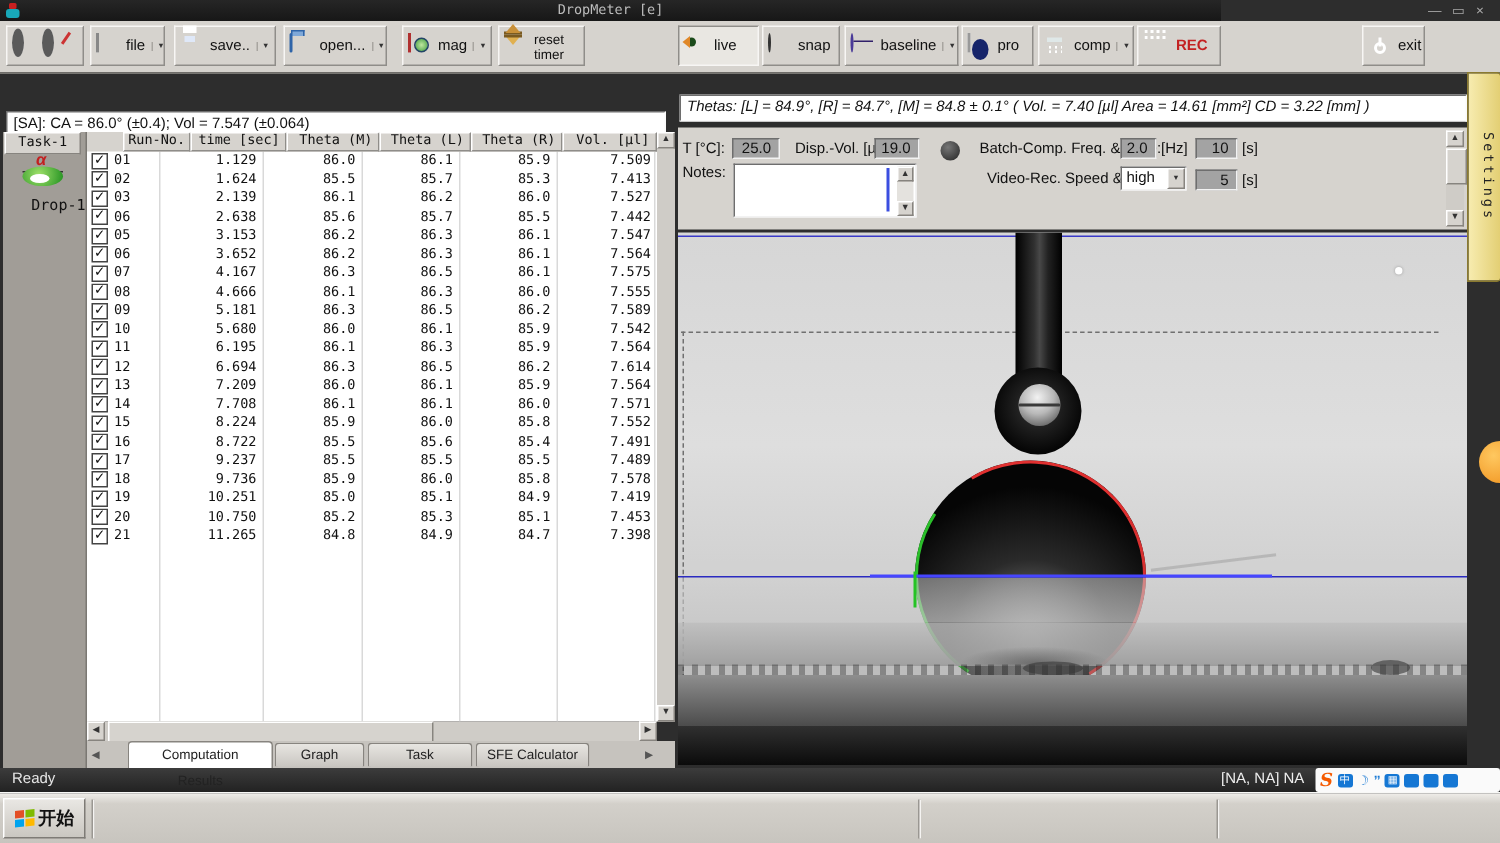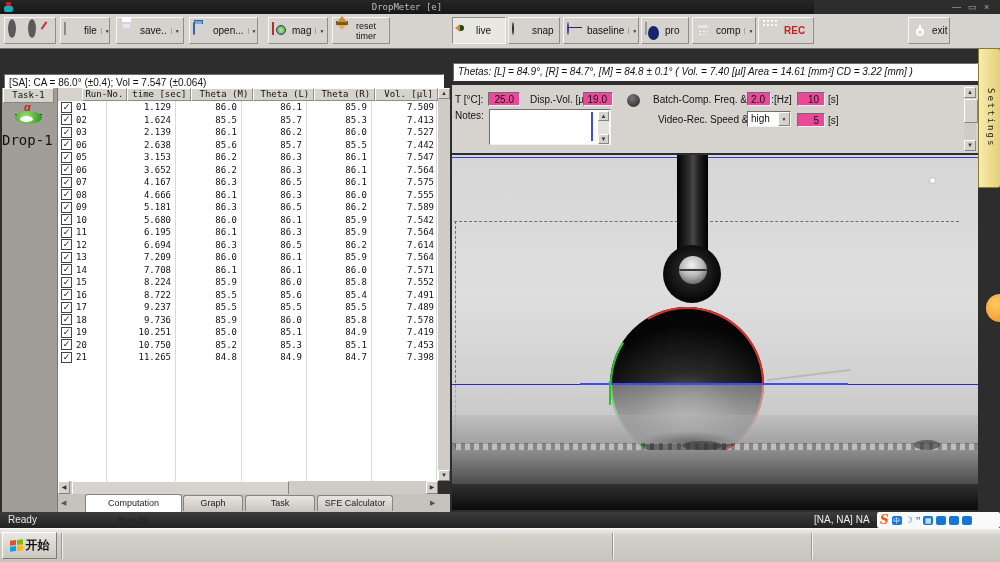--- a/index.html
+++ b/index.html
@@ -75,21 +75,21 @@
 
   
   #sidebar{left:2px;top:88px;width:55px;height:424px;background:#a19d97;border-right:1px solid #7b7873;}
   #taskTab{position:absolute;left:1px;top:0;width:49px;height:13px;background:#d6d3ce;border:1px solid;
       border-color:#fff #87847f #87847f #fff;font-size:9px;text-align:center;line-height:12px;color:#111;}
   #dropIcon{position:absolute;left:11px;top:17px;width:32px;height:26px;}
   #dropIcon .alpha{position:absolute;left:11px;top:-4px;color:#c32020;font-size:11px;font-style:italic;font-weight:bold;}
   #dropIcon .line{position:absolute;left:2px;top:9px;width:27px;height:1px;background:#333;}
   #dropIcon .g{position:absolute;left:2px;top:6px;width:27px;height:13px;border-radius:50%;background:radial-gradient(circle at 40% 40%,#9fe06a,#1f8f1f);}
   #dropIcon .w{position:absolute;left:7px;top:11px;width:13px;height:6px;border-radius:50%;background:#fff;}
-  #dropLabel{position:absolute;left:0;top:44px;width:55px;text-align:left;font-size:14px;color:#111;}
+  #dropLabel{position:absolute;left:0;top:44px;width:55px;text-align:right;font-size:10px;color:#111;}
 
   
   #tablewrap{left:58px;top:88px;width:380px;height:393px;background:#fff;overflow:hidden;}
   #thead{position:absolute;left:0;top:0;width:380px;height:13px;display:flex;background:#d6d3ce;z-index:3;}
   .hc{box-sizing:border-box;border-right:1px solid #8f8d89;border-top:1px solid #fff;border-left:1px solid #fff;
       border-bottom:1px solid #8f8d89;font-size:9px;line-height:11px;color:#111;
       font-family:"DejaVu Sans Mono",monospace;text-align:right;padding-right:4px;white-space:nowrap;overflow:hidden;}
   .c0{width:48px}.c1{width:69px}.c2{width:66px}.c3{width:65px}.c4{width:65px}.c5{width:67px}
   .hc.c0{text-align:center;padding-right:0;margin-left:24px;}
   .gline{position:absolute;top:13px;height:380px;width:1px;background:#d9d9d9;z-index:1;}
@@ -111,21 +111,21 @@
   #tabstrip{left:58px;top:494px;width:392px;height:18px;background:#c6c3be;}
   .btab{position:absolute;top:1px;height:16px;background:linear-gradient(#e7e5e1,#c9c6c1);
       border:1px solid #87847f;border-bottom:none;border-radius:3px 3px 0 0;
       font-size:9px;line-height:15px;text-align:center;color:#222;padding:0 6px;box-sizing:border-box;}
   .btab.active{background:#fff;top:0;height:18px;line-height:17px;z-index:2;}
   .tchev{position:absolute;top:5px;font-size:7px;color:#555;}
 
   
   #setpanel{left:452px;top:85px;width:526px;height:68px;background:#d6d3ce;}
   .slabel{position:absolute;font-size:10px;color:#111;white-space:nowrap;}
-  .tin{position:absolute;height:14px;background:#ec4899;border:1px solid;border-color:#6e6e6e #f2f2f2 #f2f2f2 #6e6e6e;
+  .tin{position:absolute;height:14px;background:#a3a3a3;border:1px solid;border-color:#6e6e6e #f2f2f2 #f2f2f2 #6e6e6e;
       font-size:10px;color:#111;text-align:right;padding:0 5px 0 2px;box-sizing:border-box;font-family:"Liberation Sans",sans-serif;}
   #notesbox{position:absolute;left:37px;top:24px;width:122px;height:36px;background:#fff;border:1px solid;
       border-color:#6e6e6e #f2f2f2 #f2f2f2 #6e6e6e;box-sizing:border-box;}
   #notescaret{position:absolute;left:101px;top:2px;width:2px;height:29px;background:#3b4ee0;}
   .minisb{position:absolute;right:1px;width:11px;background:#e4e2de;}
   #combo{position:absolute;left:295px;top:26px;width:44px;height:16px;background:#fff;border:1px solid;
       border-color:#6e6e6e #f2f2f2 #f2f2f2 #6e6e6e;box-sizing:border-box;font-size:10px;line-height:14px;padding-left:3px;color:#111;}
   #combo .btn{position:absolute;right:0;top:0;width:12px;height:14px;background:#d6d3ce;border:1px solid;
       border-color:#fff #87847f #87847f #fff;font-size:5px;text-align:center;line-height:12px;color:#333;box-sizing:border-box;}
   #dot{position:absolute;left:175px;top:9px;width:13px;height:13px;border-radius:50%;background:radial-gradient(circle at 38% 32%,#777,#222);}

